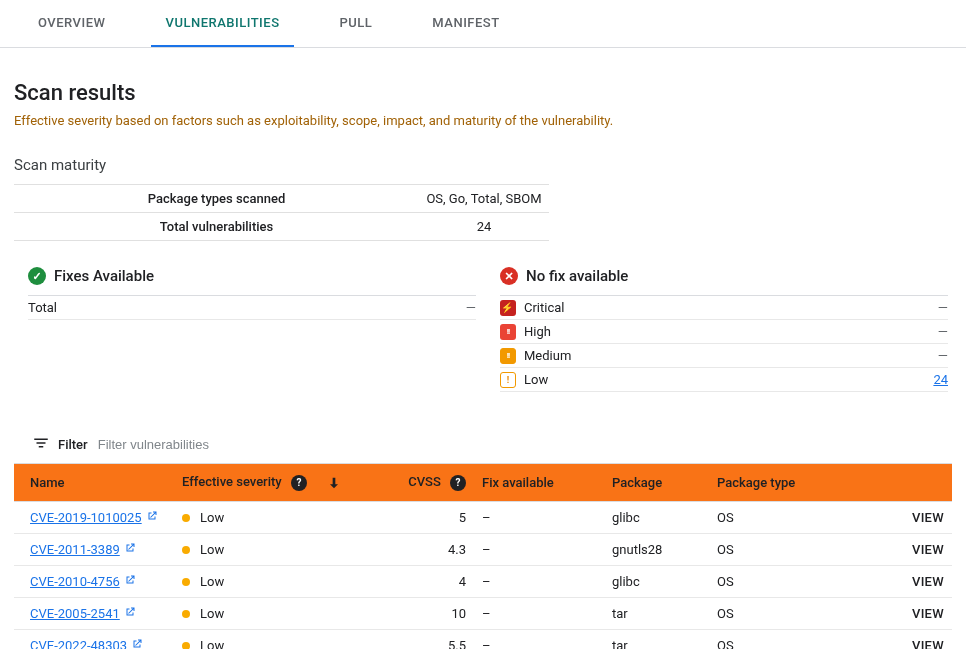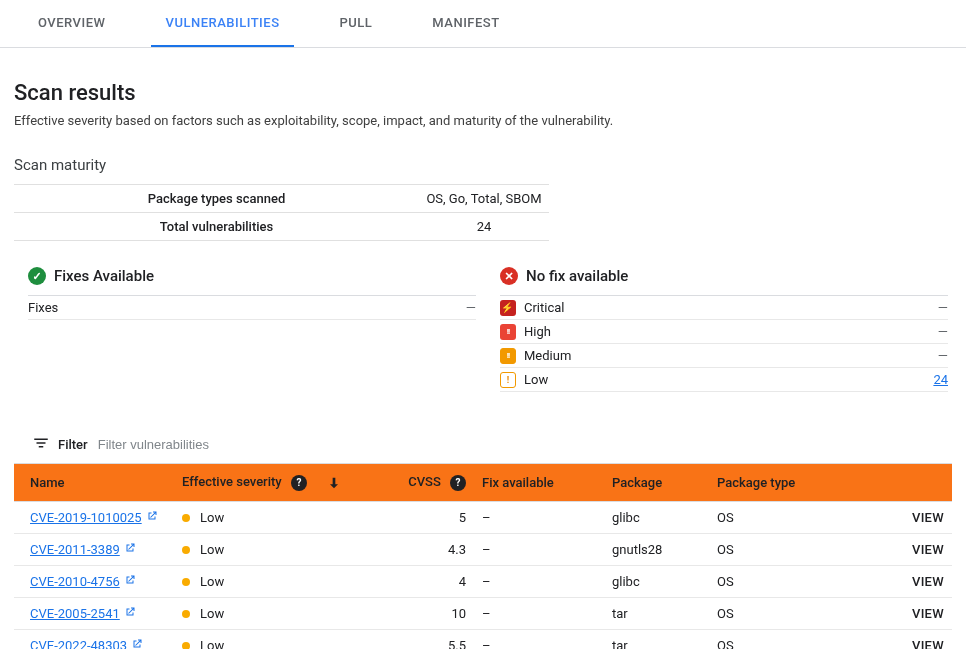--- a/index.html
+++ b/index.html
@@ -24,34 +24,34 @@
     align-items: center;
     padding: 4px 14px;
     font-size: 13px;
     font-weight: 500;
     letter-spacing: 0.5px;
     color: #5f6368;
     cursor: pointer;
     border-bottom: 2px solid transparent;
   }
   .tab.active {
-    color: #3b82f6;
+    color: #0f766e;
     border-bottom-color: #1a73e8;
   }
   .content { padding: 0 14px 40px 14px; }
   h1.title {
     font-size: 22px;
     font-weight: 500;
     margin: 32px 0 8px 0;
     letter-spacing: 0;
   }
   p.subtitle {
     margin: 0 0 28px 0;
     font-size: 13px;
-    color: #404040;
+    color: #a16207;
   }
   h2.section-title {
     font-size: 15px;
     font-weight: 400;
     margin: 0 0 10px 0;
     color: #3c4043;
   }
   .details-table {
     width: 535px;
     border-collapse: collapse;
@@ -202,21 +202,21 @@
     </table>
 
   <div class="fix-columns">
     <div class="fix-col">
       <div class="fix-header">
         <span class="circle-icon green check"></span>
         <span>Fixes Available</span>
       </div>
       <div class="fix-row">
         <div class="left">
-            <span>Fixes</span>
+            <span>Total</span>
           </div>
         <div class="count">—</div>
       </div>
     </div>
 
     <div class="fix-col">
       <div class="fix-header">
         <span class="circle-icon red cross"></span>
         <span>No fix available</span>
       </div>

